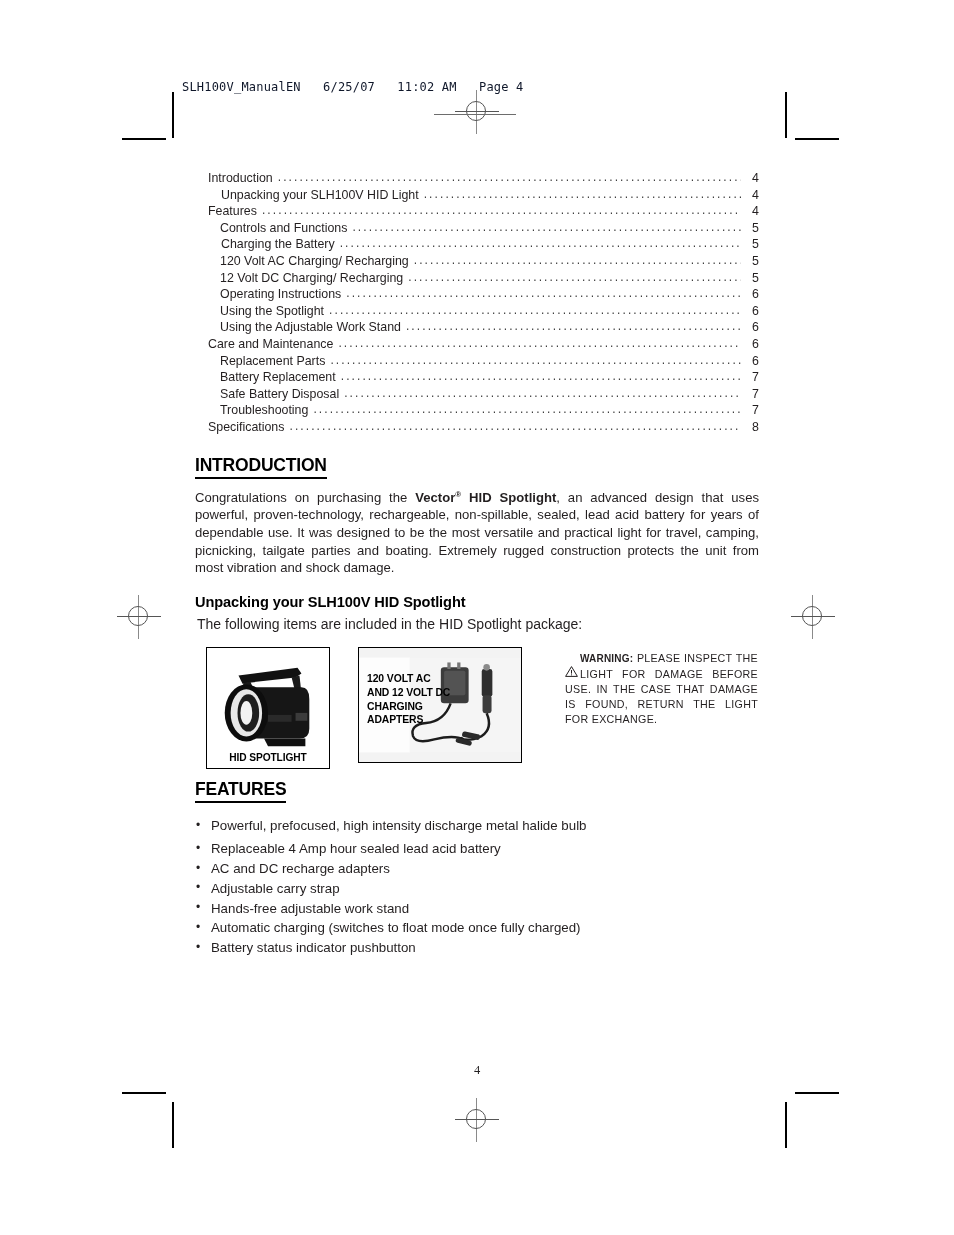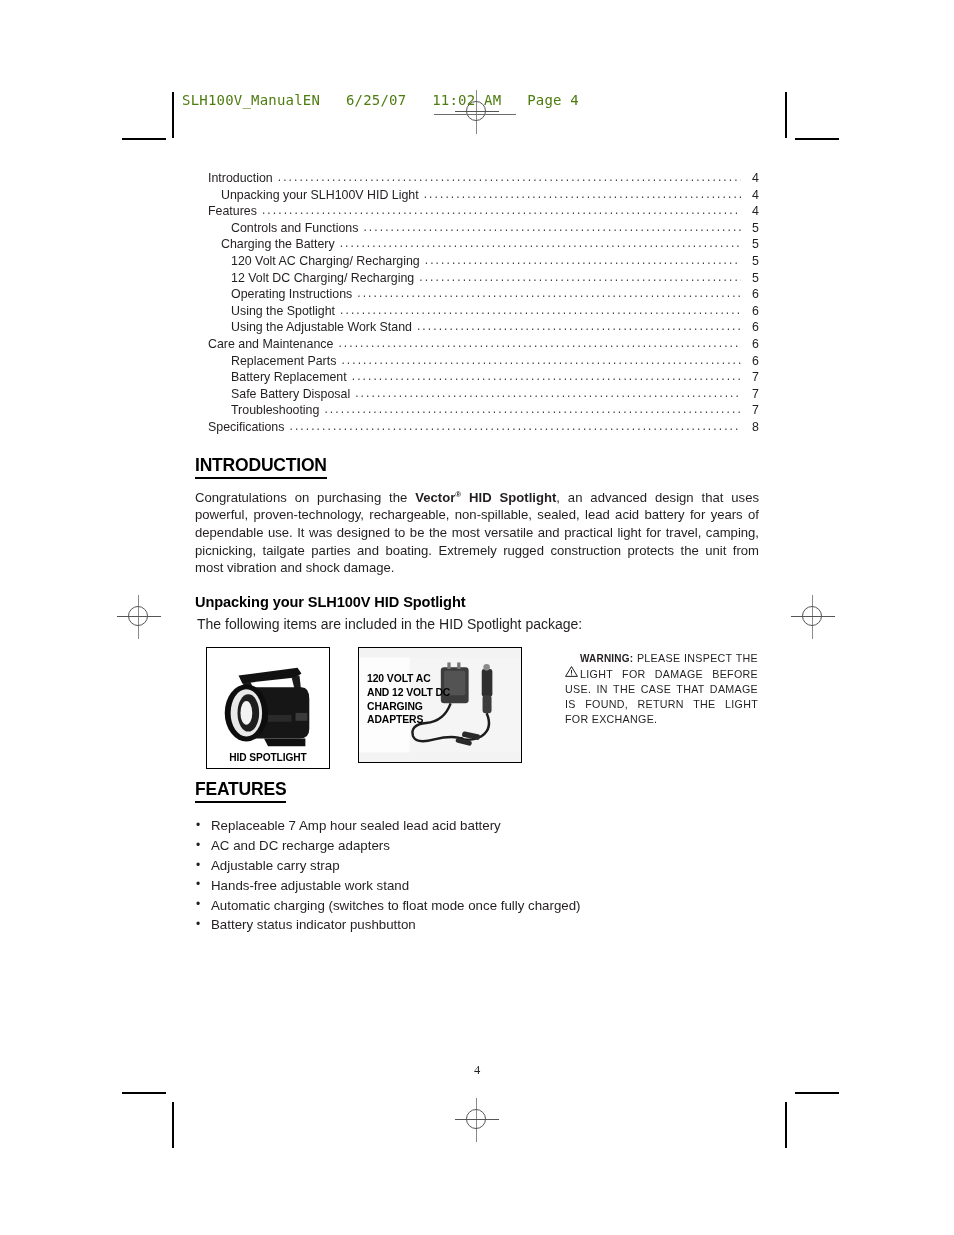--- a/index.html
+++ b/index.html
@@ -47,25 +47,25 @@
     position: absolute;
     top: 21px; left: 0;
     height: 1px; width: 44px;
     background: #555;
   }
 
   
   .slug {
     position: absolute;
     left: 182px;
-    top: 92px;
+    top: 80px;
     font-family: "DejaVu Sans Mono", monospace;
-    font-size: 14px;
+    font-size: 12px;
     letter-spacing: 0.2px;
-    color: #4d7c0f;
+    color: #0f172a;
     white-space: pre;
   }
   .slug-rule {
     position: absolute;
     left: 434px;
     top: 114px;
     width: 82px;
     height: 1px;
     background: #6d6d6d;
   }
@@ -119,21 +119,21 @@
     font-size: 12px;
     transform: translateY(-1px);
   }
   .toc-row .pg {
     padding-left: 6px;
     min-width: 12px;
     text-align: right;
   }
   .lvl0 { margin-left: 0px; }
   .lvl1 { margin-left: 13px; }
-  .lvl2 { margin-left: 23px; }
+  .lvl2 { margin-left: 12px; }
 
   
   h2.sec {
     font-family: "Liberation Sans", sans-serif;
     font-size: 17.5px;
     font-weight: bold;
     color: #000000;
     margin: 19px 0 7px 0;
     padding: 0 0 1px 0;
     display: inline-block;
@@ -466,21 +466,22 @@
           <path d="M6.5 0.6 L12.4 10.4 L0.6 10.4 Z" fill="none" stroke="#231f20" stroke-width="1"></path>
           <rect x="6" y="4" width="1" height="3.6" fill="#231f20"></rect>
           <rect x="6" y="8.4" width="1" height="1" fill="#231f20"></rect>
         </svg>
         <div class="warn-text"><b>WARNING:</b><span> PLEASE INSPECT THE LIGHT FOR DAMAGE BEFORE USE. IN THE CASE THAT DAMAGE IS FOUND, RETURN THE LIGHT FOR EXCHANGE.</span></div>
       </div>
     </div>
 
     <h2 class="sec" style="margin-top:10px;">FEATURES</h2>
     <ul class="feat" id="feature-list">
-        <li class="gap">Replaceable 7 Amp hour sealed lead acid battery</li>
+        <li>Powerful, prefocused, high intensity discharge metal halide bulb</li>
+        <li class="gap">Replaceable 4 Amp hour sealed lead acid battery</li>
         <li>AC and DC recharge adapters</li>
         <li>Adjustable carry strap</li>
         <li>Hands-free adjustable work stand</li>
         <li>Automatic charging (switches to float mode once fully charged)</li>
         <li>Battery status indicator pushbutton</li>
       </ul>
 
   </div>
 
   <div class="pagenum">4</div>

